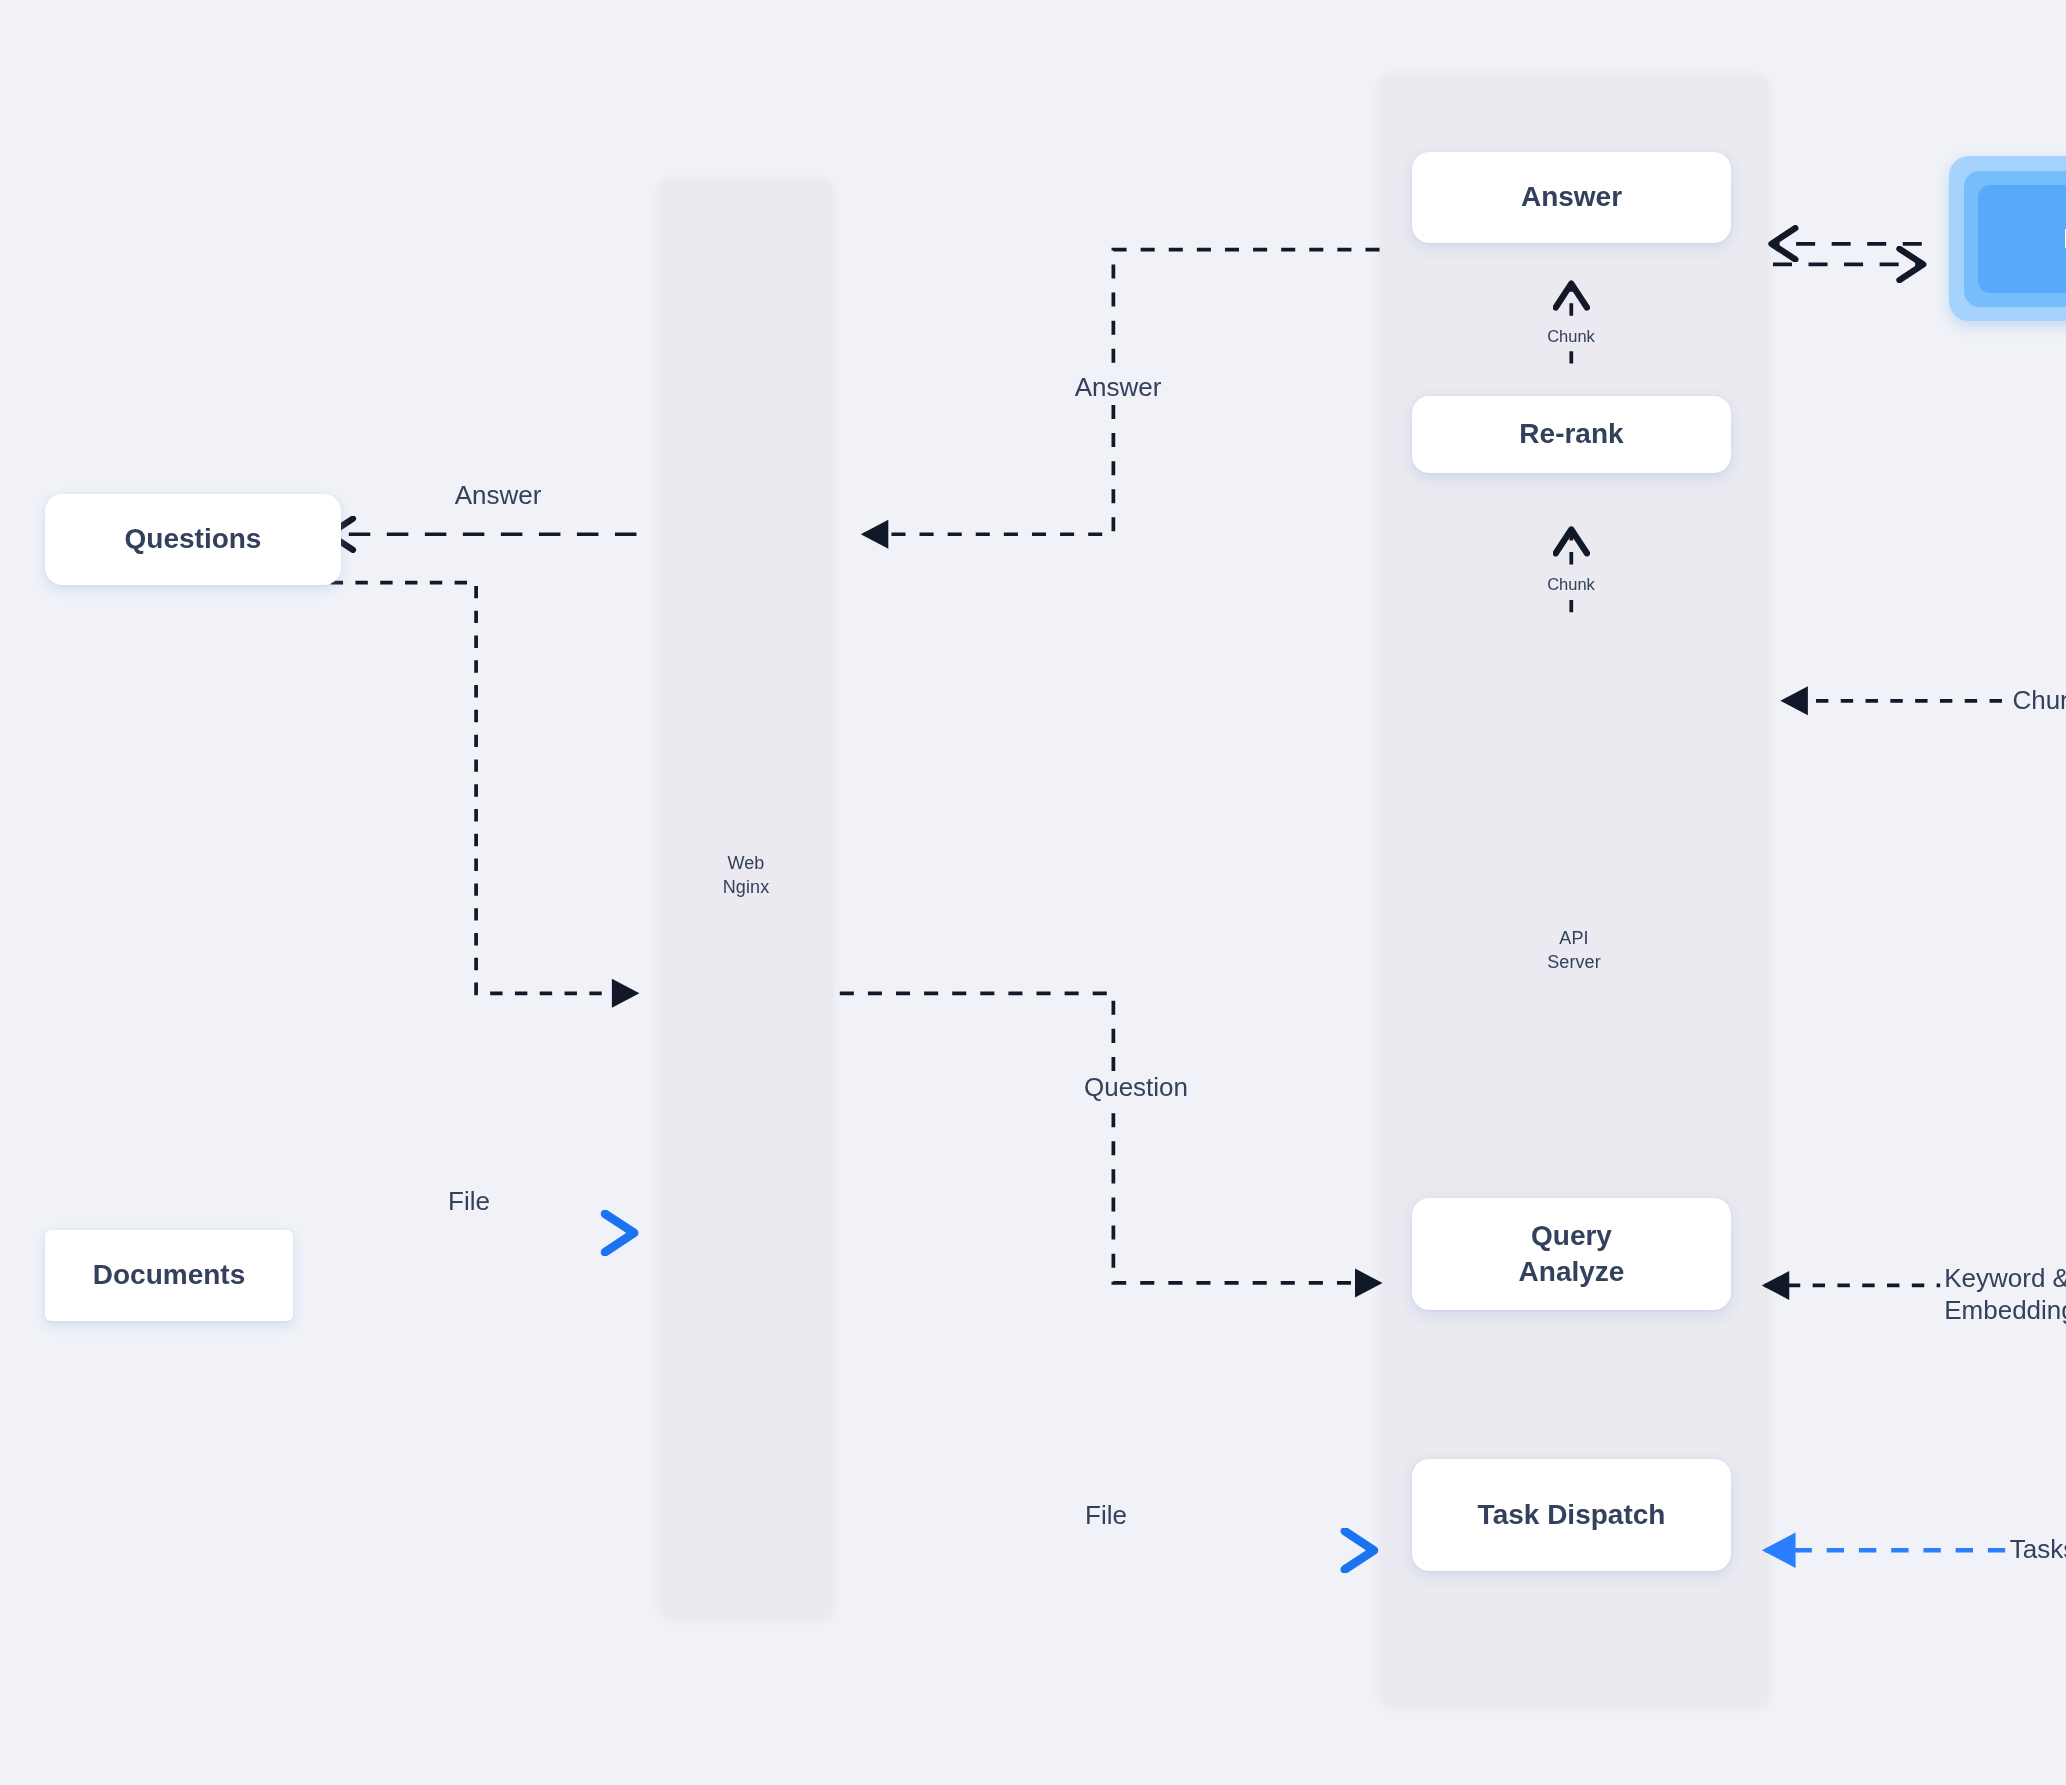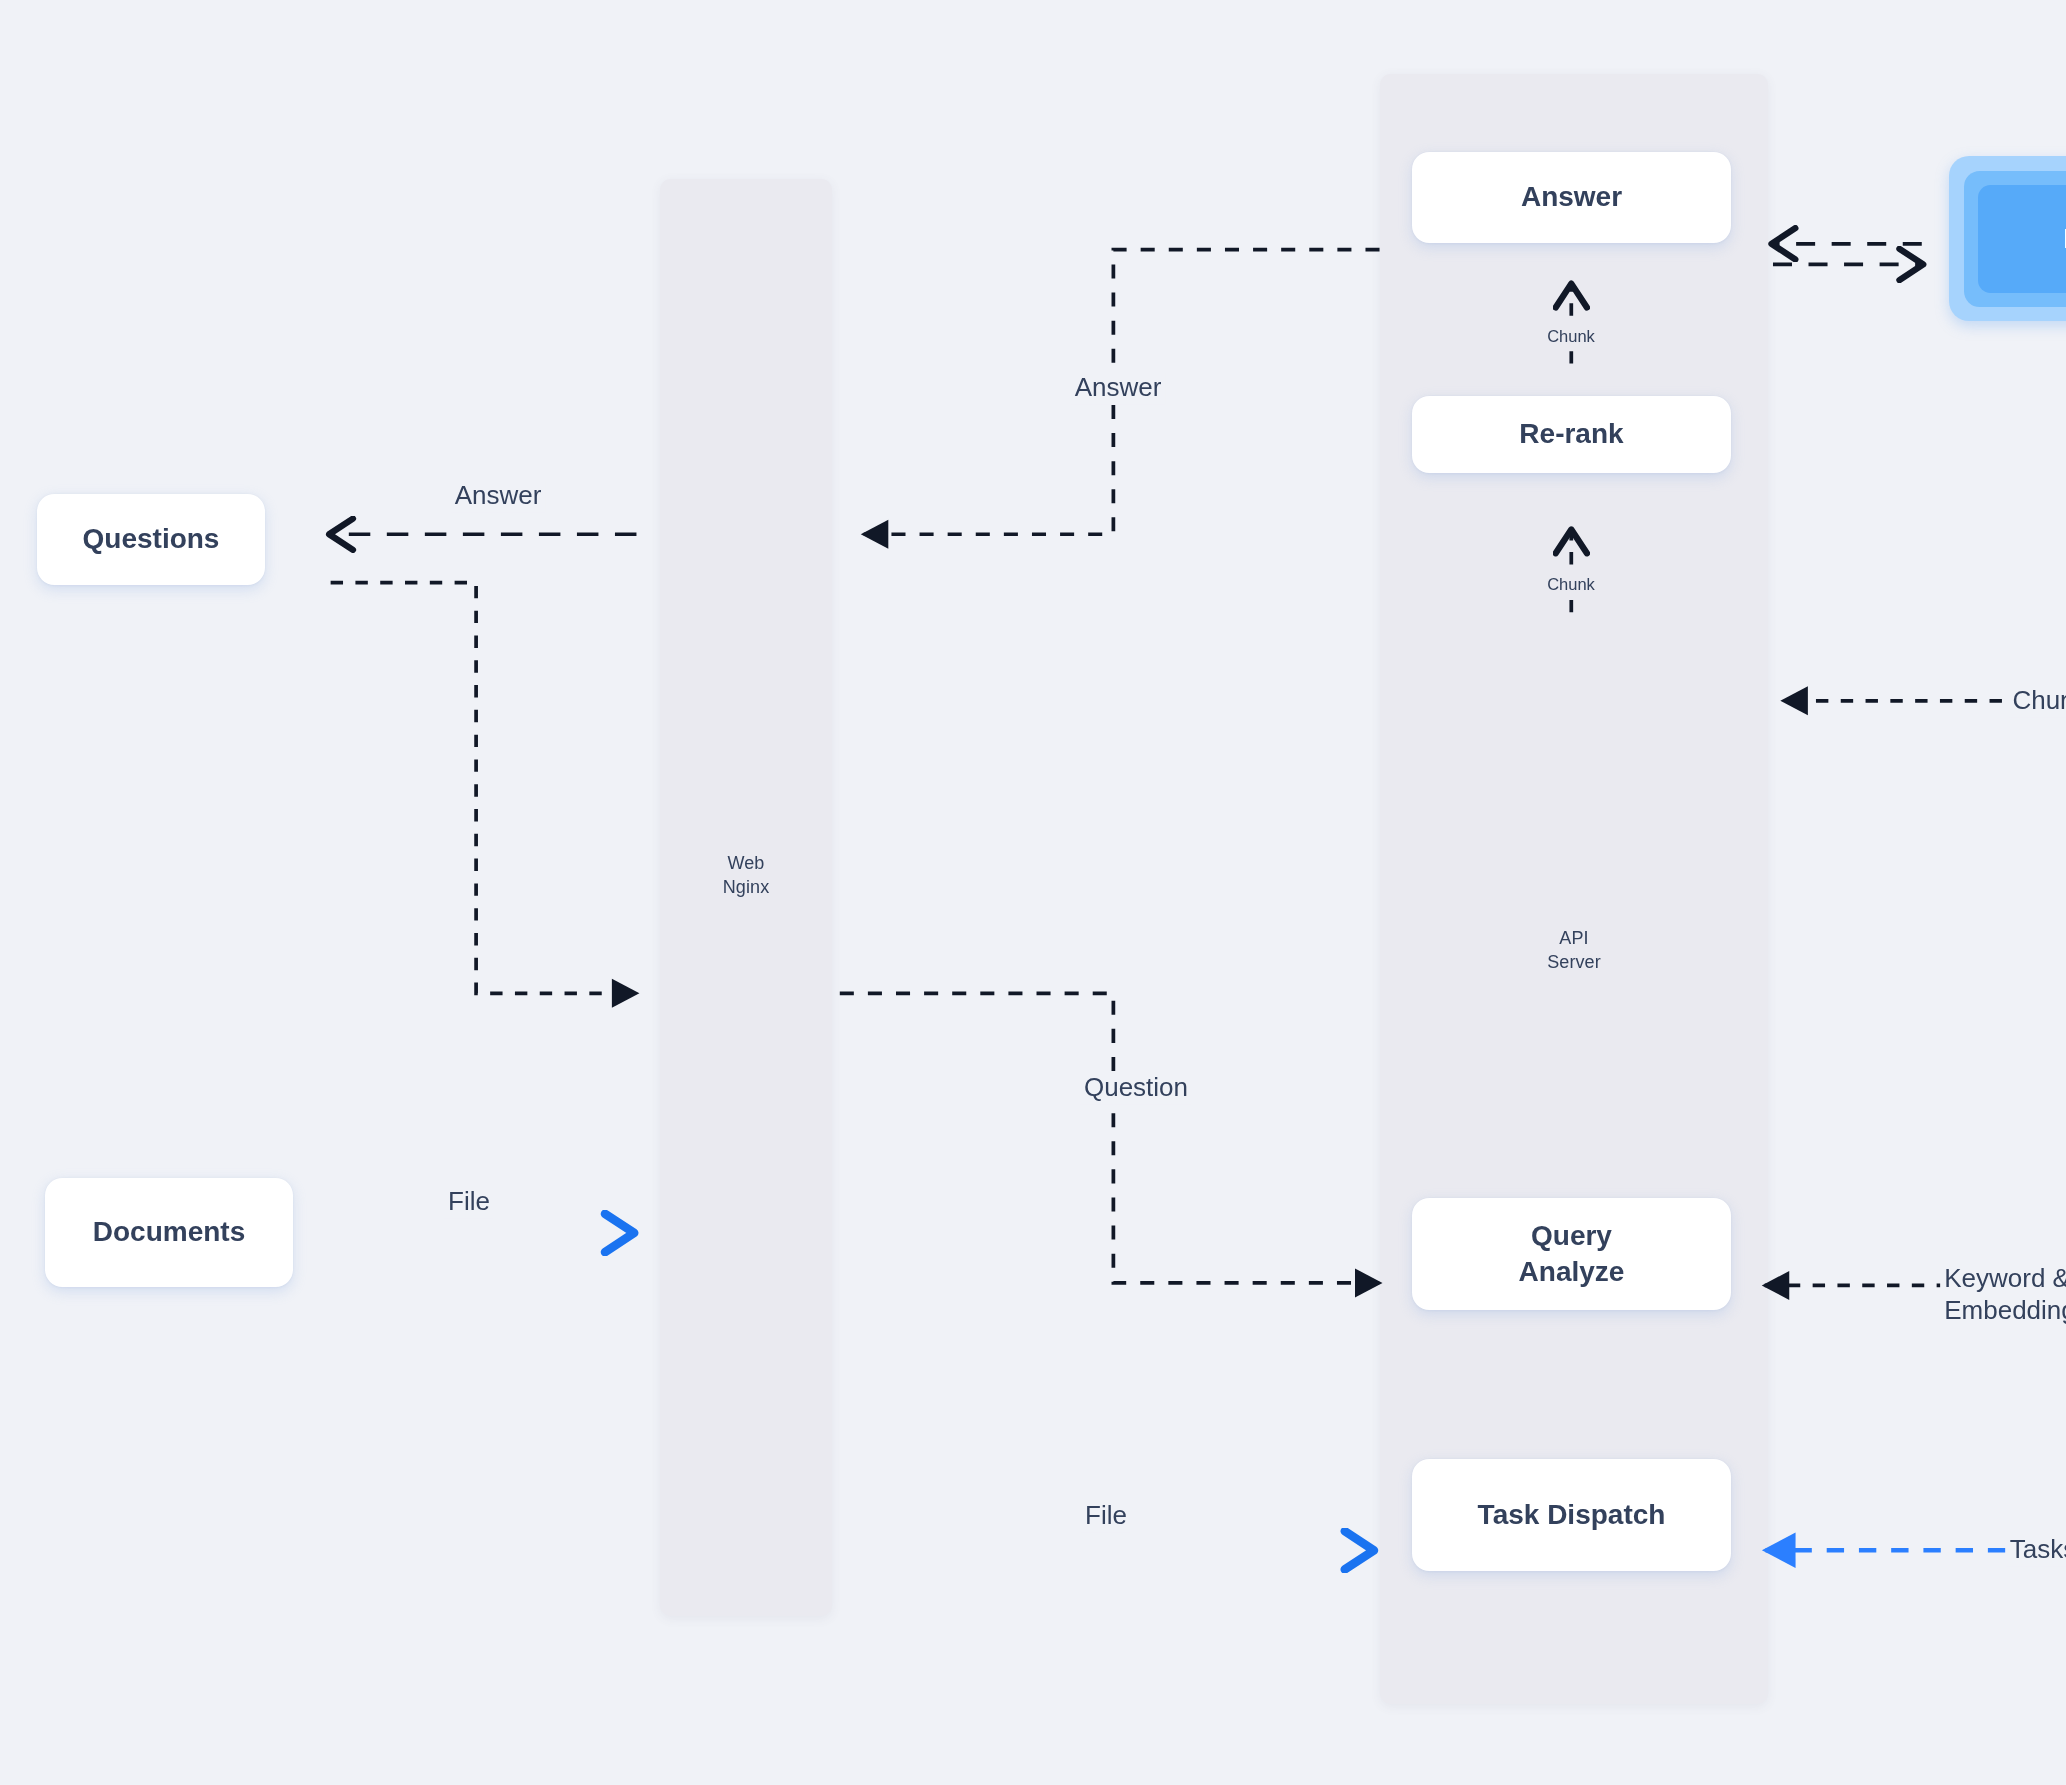--- a/index.html
+++ b/index.html
@@ -197,23 +197,23 @@
 
       <path d="M10,72 L10,212 A385,118 0 0 0 780,212 L780,72 Z" fill="url(#dbL1)" stroke="#6aa9e8" stroke-width="4"></path>
       <ellipse cx="395" cy="72" rx="385" ry="118" fill="url(#dbTop)" stroke="#6aa9e8" stroke-width="4"></ellipse>
 
       <circle cx="672" cy="148" r="42" fill="#f2faff" stroke="#7fbcf1" stroke-width="4"></circle>
       <circle cx="672" cy="320" r="42" fill="#f2faff" stroke="#7fbcf1" stroke-width="4"></circle>
       <circle cx="672" cy="487" r="42" fill="#f2faff" stroke="#7fbcf1" stroke-width="4"></circle>
     </g>
   </svg>
 
-  <div class="card" style="left:37px;top:494px;width:228px;height:91px;">Questions</div>
-
-  <div class="card" style="left:45px;top:1178px;width:248px;height:109px;">Documents</div>
+  <div class="card" style="left:45px;top:494px;width:296px;height:91px;">Questions</div>
+
+  <div class="card" style="left:45px;top:1230px;width:248px;height:91px;border-radius:6px;">Documents</div>
 
   <div class="card" style="left:1412px;top:152px;width:319px;height:91px;">Answer</div>
 
   <div class="card" style="left:1412px;top:396px;width:319px;height:77px;">Re-rank</div>
 
 
   <div class="card" style="left:1412px;top:1459px;width:319px;height:112px;">Task Dispatch</div>
 
   <div class="card" style="left:1412px;top:1198px;width:319px;height:112px;">Query
 Analyze</div>

